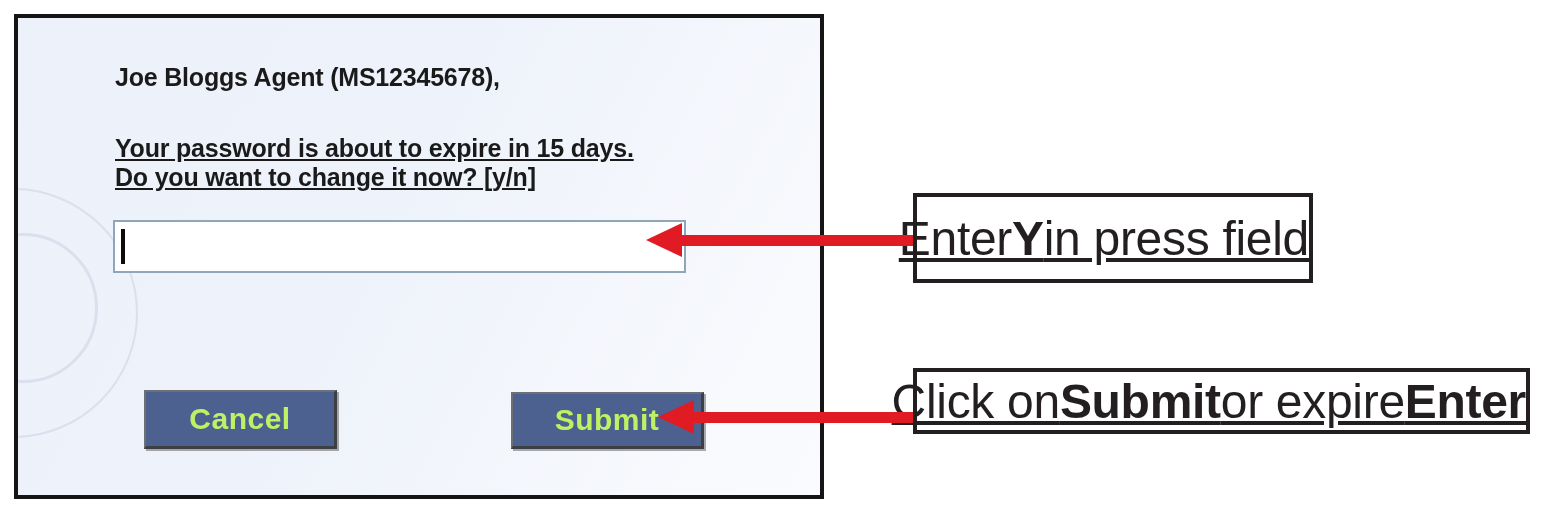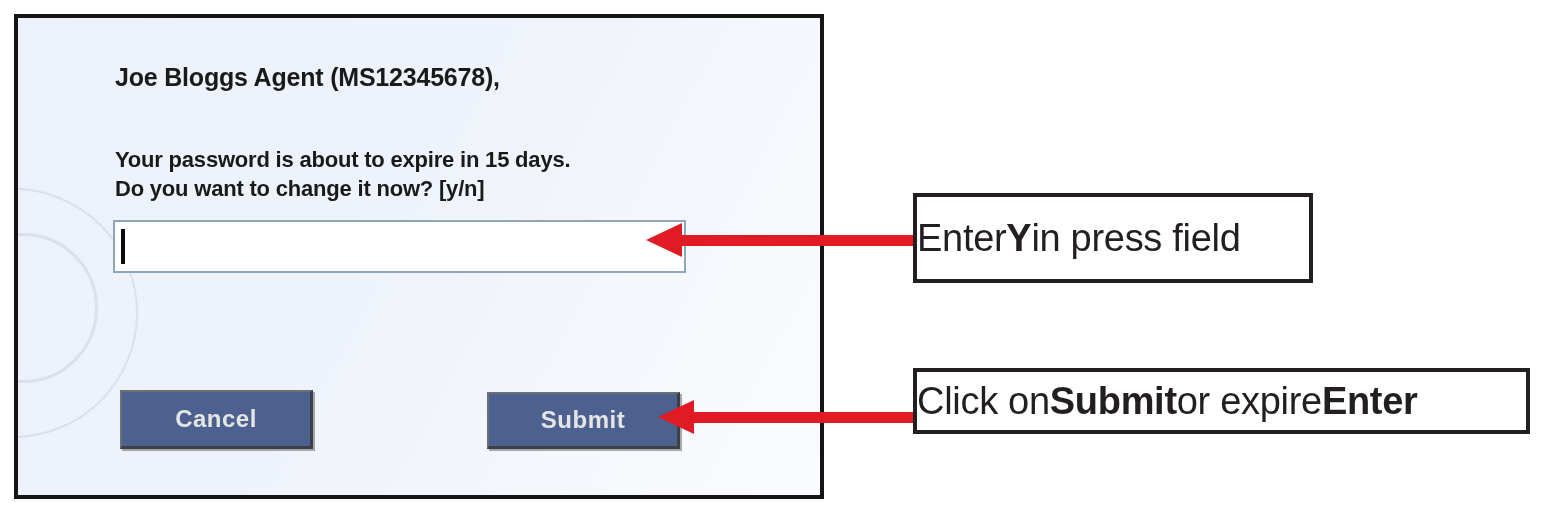--- a/index.html
+++ b/index.html
@@ -41,27 +41,28 @@
     position: absolute;
     left: 97px; top: 45px;
     font-size: 25px;
     font-weight: 700;
     color: var(--ink);
     letter-spacing: -0.2px;
     white-space: nowrap;
   }
   .dialog-message {
     position: absolute;
-    left: 97px; top: 127px;
-    font-size: 22px;
+    left: 97px; top: 116px;
+    font-size: 25px;
     font-weight: 700;
     color: var(--ink);
     line-height: 29px;
     letter-spacing: -0.2px;
     white-space: nowrap;
+    text-decoration: underline;
   }
   .smudge {
     position: absolute;
     left: 361px; top: 202px;
     width: 10px; height: 3px;
     background: #c9cdd3;
     border-radius: 2px;
     opacity: 0.8;
   }
   .input-field {
@@ -85,30 +86,31 @@
     width: 4px; height: 35px;
     background: #0c0c0c;
   }
 
   .dlg-btn {
     position: absolute;
     background: var(--btn-blue);
     border-style: solid;
     border-width: 2px 3px 3px 2px;
     border-color: #6e6f73 #3e3f42 #3e3f42 #6e6f73;
-    color: #e5e5e5;
+    color: #bef264;
     font-family: "Liberation Sans", sans-serif;
-    font-size: 24px;
+    font-size: 30px;
     font-weight: 700;
     letter-spacing: 0.5px;
     display: flex;
     align-items: center;
     justify-content: center;
     cursor: pointer;
     box-shadow: 2px 2px 0 rgba(70,70,75,0.45);
+    margin-left: 24px;
   }
   .btn-cancel { left: 102px; top: 372px; width: 193px; height: 59px; }
   .btn-submit { left: 469px; top: 374px; width: 193px; height: 57px; }
 
   
   .arrow-shaft {
     position: absolute;
     height: 11px;
     background: var(--red);
     z-index: 5;
@@ -126,26 +128,27 @@
   .shaft2 { left: 688px; top: 412px; width: 225px; }
   .head2  { left: 658px; top: 400px; }
 
   
   .callout {
     position: absolute;
     background: #ffffff;
     border: 4px solid var(--callout-ink);
     display: flex;
     align-items: center;
-    justify-content: flex-start;
-    font-size: 38px;
+    justify-content: flex-end;
+    font-size: 48px;
     color: var(--callout-ink);
     letter-spacing: -0.3px;
     white-space: nowrap;
     z-index: 4;
+    text-decoration: underline;
   }
   .callout b { font-weight: 700; }
   .callout-1 { left: 913px; top: 193px; width: 400px; height: 90px; }
   .callout-2 { left: 913px; top: 368px; width: 617px; height: 66px; }
 </style>
 </head>
 <body>
 
 <div class="canvas">
 

